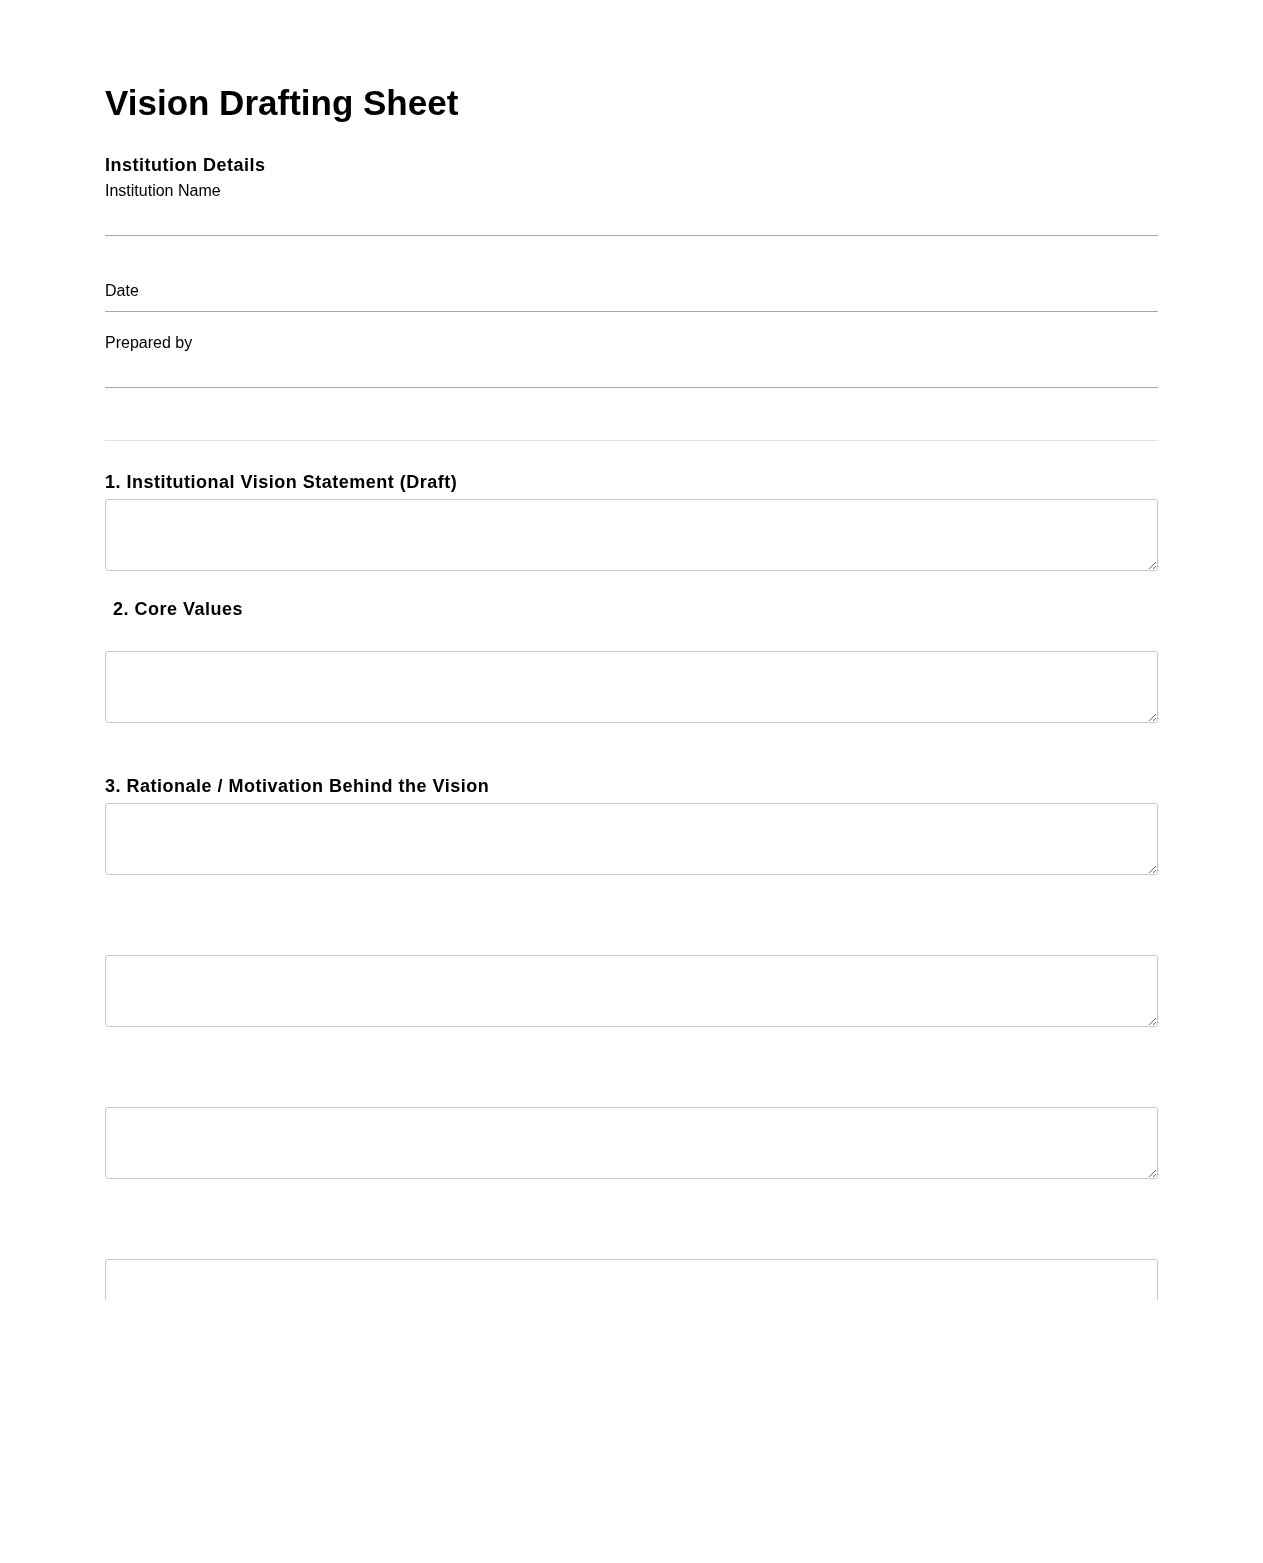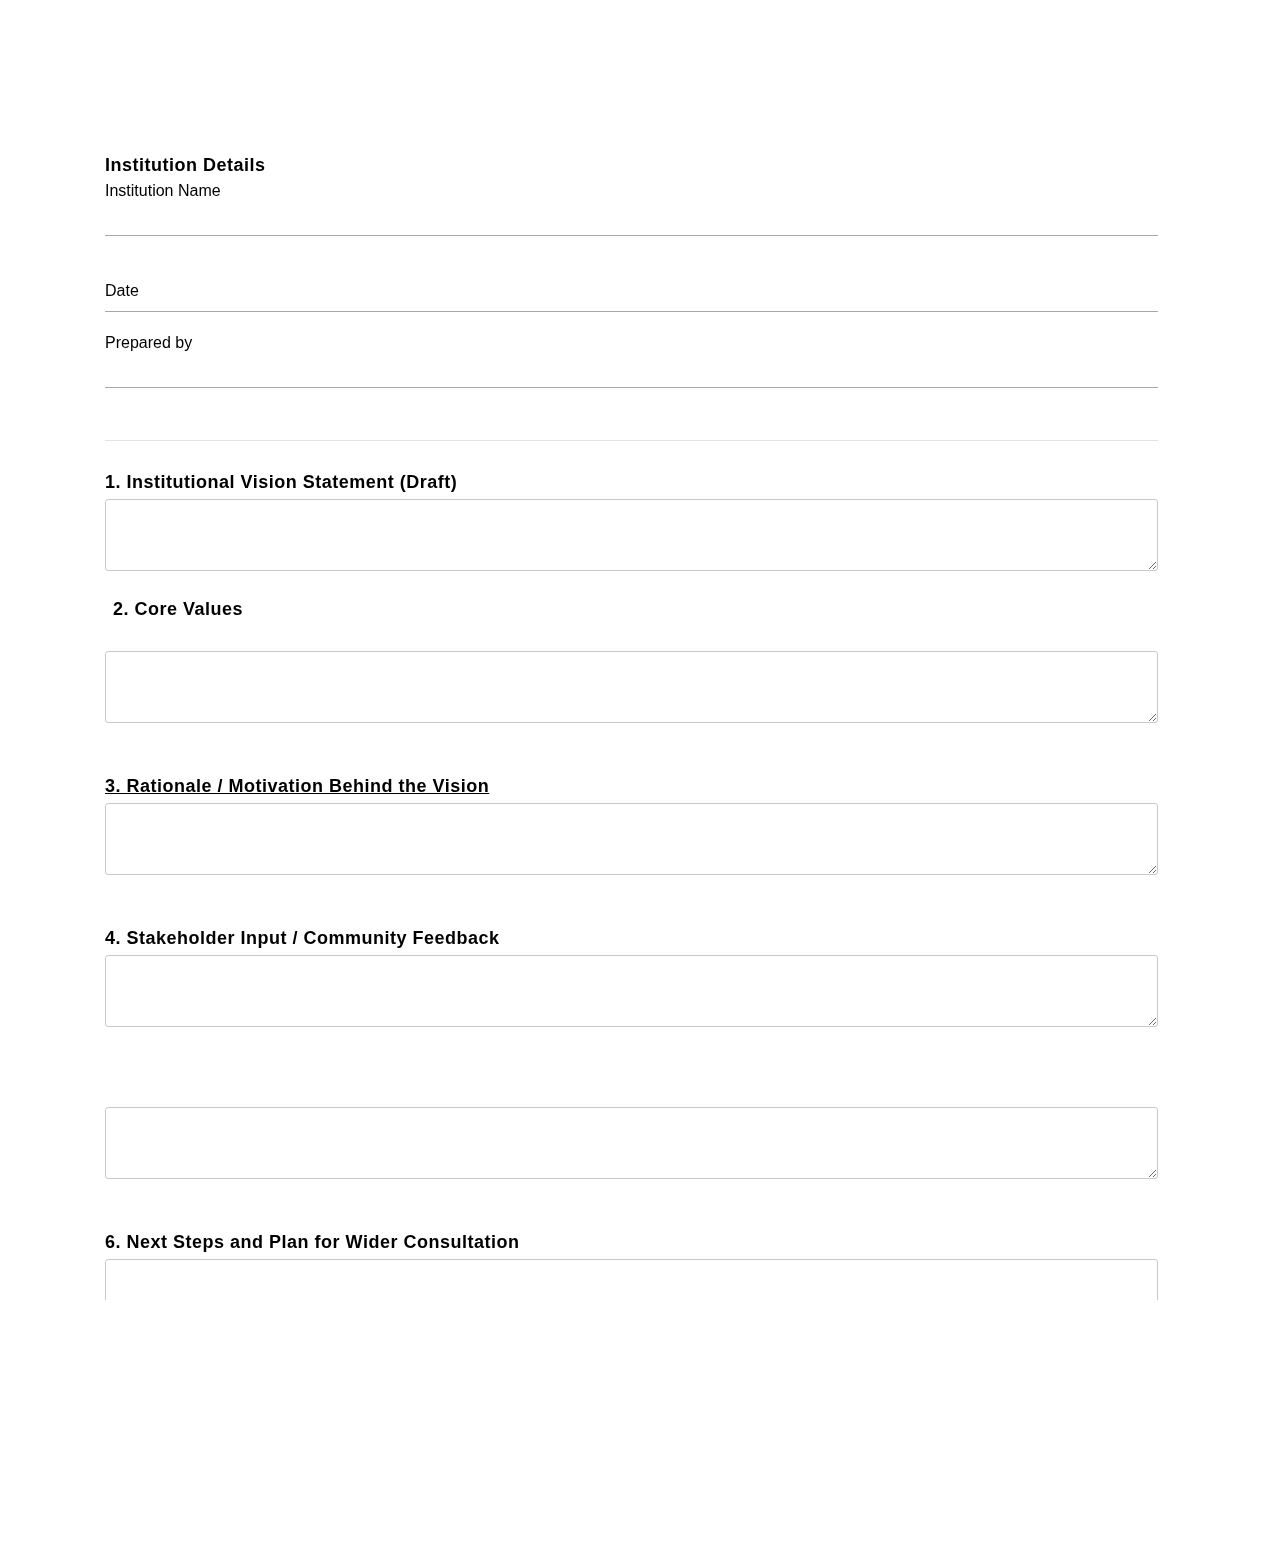--- a/index.html
+++ b/index.html
@@ -37,43 +37,42 @@
     textarea {
       position: absolute; left: 0; width: 1053px; height: 72px; box-sizing: border-box;
       border: 1px solid #c8c8c8; border-radius: 3px; resize: vertical; padding: 8px;
       font-family: "Liberation Sans", sans-serif; font-size: 15px; background: #fff;
     }
   </style>
 </head>
 <body>
 
 <div class="page">
+  <h1>Vision Drafting Sheet</h1>
 
   <h2 class="section-heading" style="top:154px;">Institution Details</h2>
 
   <div class="field-label" style="top:181px;">Institution Name</div>
   <input class="line-field" style="top: 205px;" type="text" value="">
 
   <div class="field-label" style="top:257px;margin-top:24px;">Date</div>
   <input class="line-field" style="top: 281px;" type="text" value="">
 
   <div class="field-label" style="top:333px;">Prepared by</div>
   <input class="line-field" style="top: 357px;" type="text" value="">
 
   <div class="divider" style="top:440px;"></div>
 
   <div class="q-label" style="top:471px;">1. Institutional Vision Statement (Draft)</div>
   <textarea style="top: 499px;"></textarea>
 
   <div class="q-label" style="top:598px;margin-left:8px;">2. Core Values</div>
   <textarea style="top: 651px;"></textarea>
 
-  <div class="q-label" style="top:775px;text-decoration:underline;">3. Rationale / Motivation Behind the Vision</div>
+  <div class="q-label" style="top:775px;">3. Rationale / Motivation Behind the Vision</div>
   <textarea style="top: 803px;"></textarea>
 
-  <div class="q-label" style="top:927px;">4. Stakeholder Input / Community Feedback</div>
   <textarea style="top: 955px;"></textarea>
 
   <textarea style="top: 1107px;"></textarea>
 
-  <div class="q-label" style="top:1231px;">6. Next Steps and Plan for Wider Consultation</div>
   <textarea style="top: 1259px;"></textarea>
 </div>
 
 </body></html>

